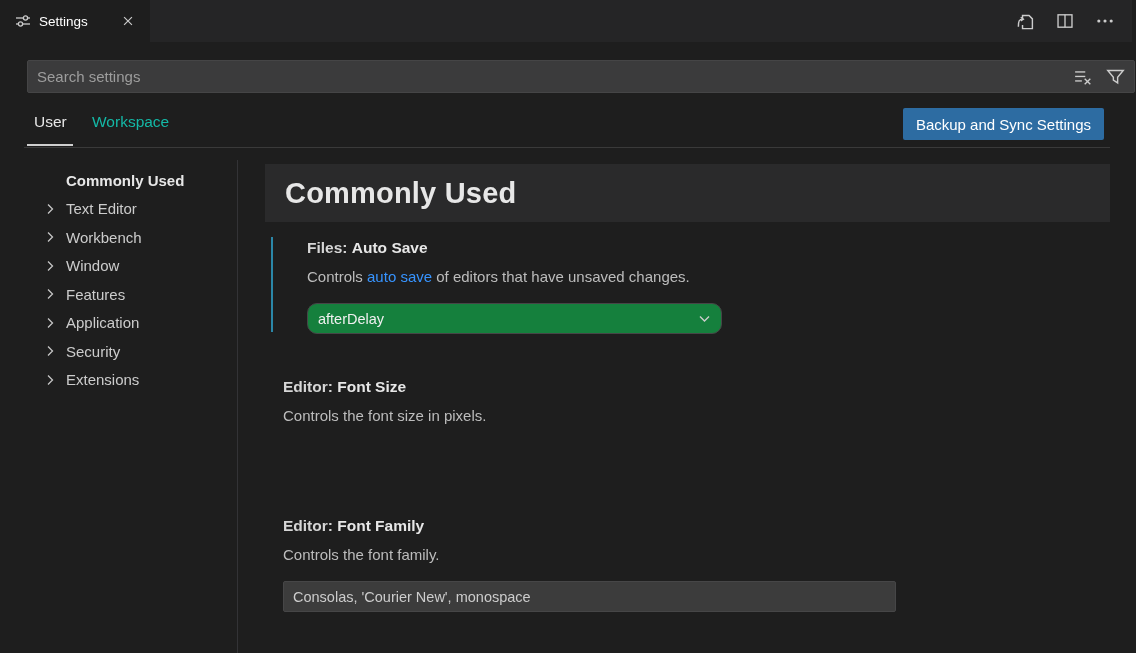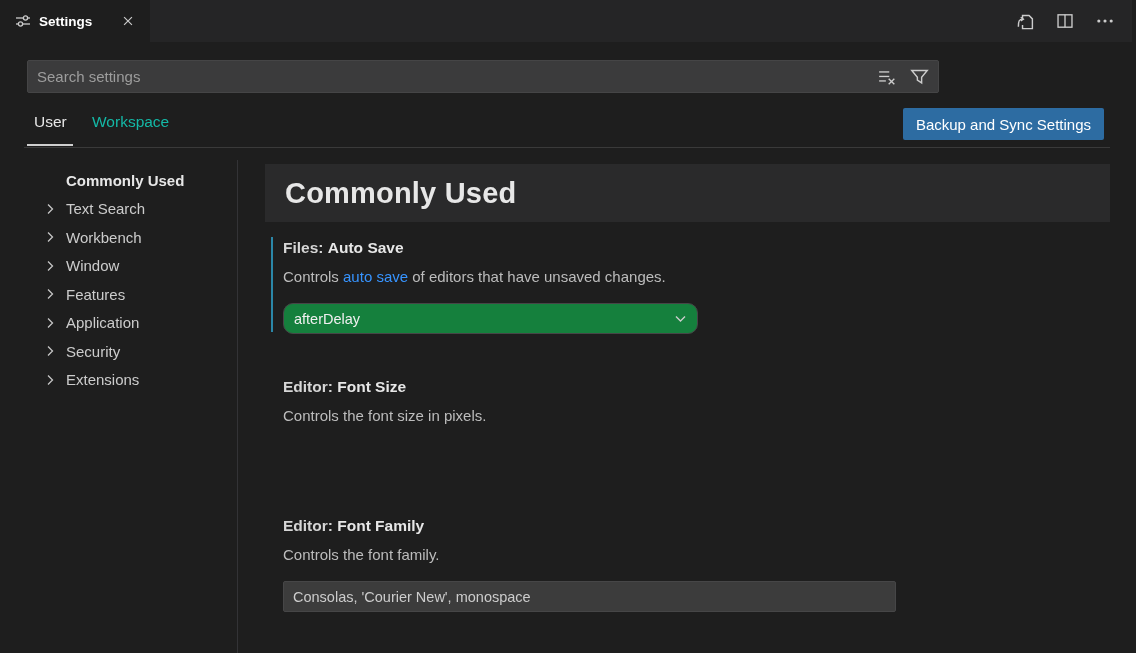--- a/index.html
+++ b/index.html
@@ -1,30 +1,30 @@
 <!DOCTYPE html>
 <html><head>
 <meta charset="utf-8">
 <style>
   * { margin:0; padding:0; box-sizing:border-box; }
   html,body { width:1136px; height:653px; overflow:hidden; }
   body { font-family:"Liberation Sans", sans-serif; background:#1e1e1e; position:relative; }
 
   
-  .tabbar { position:absolute; left:0; top:0; width:1132px; height:42px; background:#252526;font-weight:bold; }
+  .tabbar { position:absolute; left:0; top:0; width:1132px; height:42px; background:#252526; }
   .tab { position:absolute; left:0; top:0; width:150px; height:42px; background:#1e1e1e;
          display:flex; align-items:center; padding:0 12px 0 15px; cursor:pointer; }
   .tab-label { color:#ffffff; font-size:13.5px; margin-left:8px; }
   .tab-close { margin-left:auto; display:flex; align-items:center; justify-content:center;
                width:20px; height:20px; border-radius:3px; }
   .tab-actions { position:absolute; right:16px; top:0; height:42px; display:flex; gap:18px; align-items:center; }
   .icon-btn { display:flex; align-items:center; justify-content:center; width:22px; height:22px; cursor:pointer; }
 
   
-  .search-box { position:absolute; left:27px; top:60px; width:912px; height:33px; background:#3b3b3c;
+  .search-box { position:absolute; left:27px; top:60px; width:1108px; height:33px; background:#3b3b3c;
                 border:1px solid #454546; border-radius:2px; display:flex; align-items:center; padding:0 8px 0 9px; }
   .search-box input { flex:1; background:transparent; border:none; outline:none; color:#cccccc;
                       font-size:15px; font-family:"Liberation Sans", sans-serif; }
   .search-box input::placeholder { color:#9d9d9d; }
   .search-icons { display:flex; gap:10px; align-items:center; }
 
   
   .scope-tab { position:absolute; top:113px; font-size:15.5px; cursor:pointer; }
   .scope-user { left:34px; color:#e7e7e7; }
   .scope-workspace { left:92px; color:#14b8a6; }
@@ -46,21 +46,21 @@
   .heading-band { position:absolute; left:265px; top:164px; width:845px; height:58px; background:#2a2a2b;
                   display:flex; align-items:center; padding-left:20px; }
   .heading-band h1 { font-size:29px; font-weight:600; color:#e7e7e7; letter-spacing:0.2px; }
 
   .setting { position:absolute; left:283px; }
   .setting .name-line { font-size:15.5px; line-height:20px; margin-bottom:9px; }
   .setting .cat { color:#d6d6d6; font-weight:600; }
   .setting .nm  { color:#e7e7e7; font-weight:bold; }
   .setting .desc { font-size:15px; line-height:20px; color:#bcbcbc; margin-bottom:16px; }
   .setting .desc a { color:#3794ff; text-decoration:none; cursor:pointer; }
-  .s-autosave { top:238px; }
+  .s-autosave { top:238px;margin-left:24px; }
   .s-fontsize { top:377px; }
   .s-fontfamily { top:516px; }
   .modbar { position:absolute; left:271px; top:237px; width:2px; height:95px; background:#2b87a8; }
 
   .dropdown { width:415px; height:31px; background:#15803d; border:1px solid #464647; border-radius:10px;
               display:flex; align-items:center; padding:0 10px; cursor:pointer; }
   .dropdown .val { color:#f0f0f0; font-size:14.5px; flex:1; }
   .text-input { height:31px; background:#3c3c3c; border:1px solid #464647; border-radius:2px;
                 color:#cccccc; font-size:14.5px; padding:0 9px; outline:none;
                 font-family:"Liberation Sans", sans-serif; }
@@ -143,21 +143,21 @@
 <div class="toc">
   <div class="toc-item selected">
     <span>Commonly Used</span>
   </div>
   <div class="toc-item">
     <span class="chev">
       <svg width="9" height="12" viewBox="0 0 8 12" fill="none">
           <polyline points="1.5,1.5 6,6 1.5,10.5" stroke="#c5c5c5" stroke-width="1.3"></polyline>
         </svg>
     </span>
-    <span>Text Search</span>
+    <span>Text Editor</span>
   </div>
   <div class="toc-item">
     <span class="chev">
       <svg width="9" height="12" viewBox="0 0 8 12" fill="none">
           <polyline points="1.5,1.5 6,6 1.5,10.5" stroke="#c5c5c5" stroke-width="1.3"></polyline>
         </svg>
     </span>
     <span>Workbench</span>
   </div>
   <div class="toc-item">

